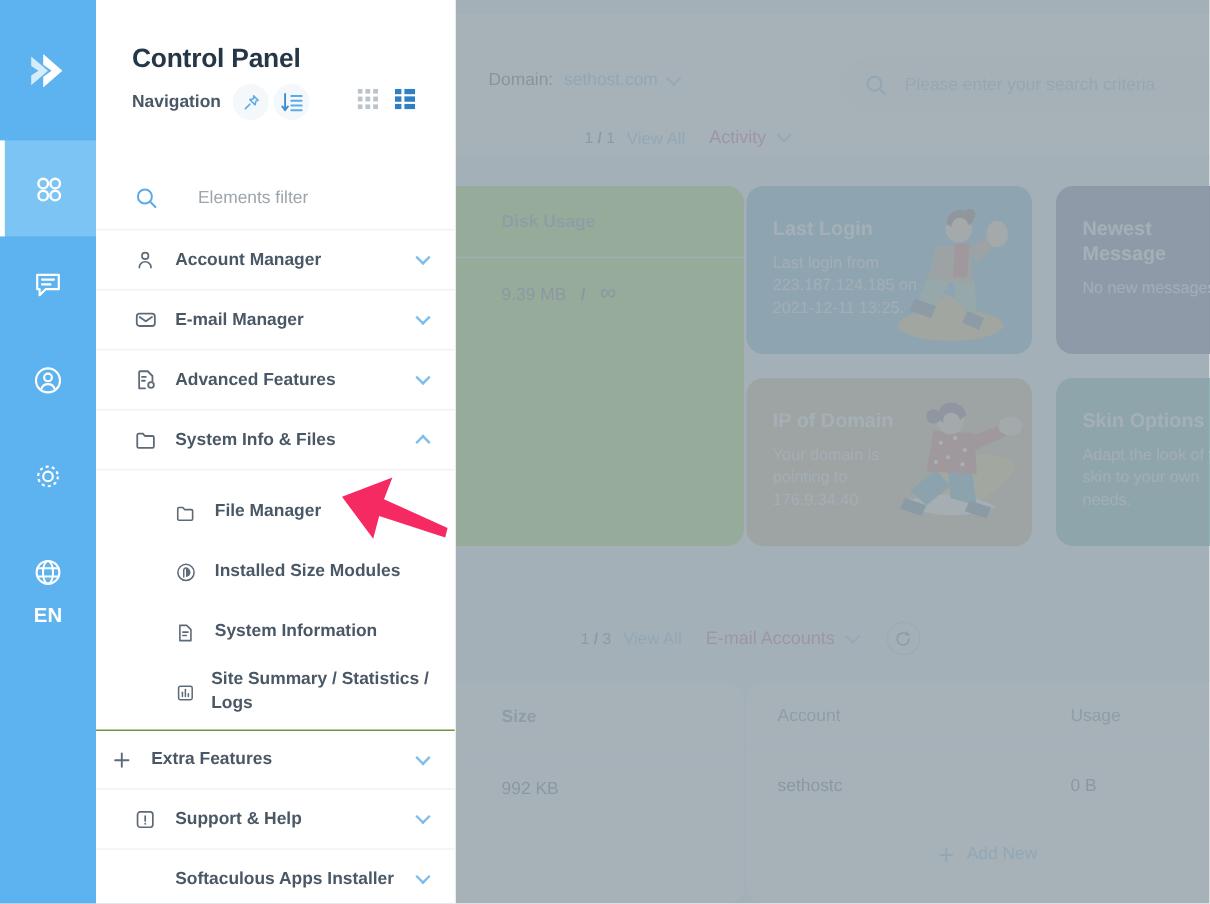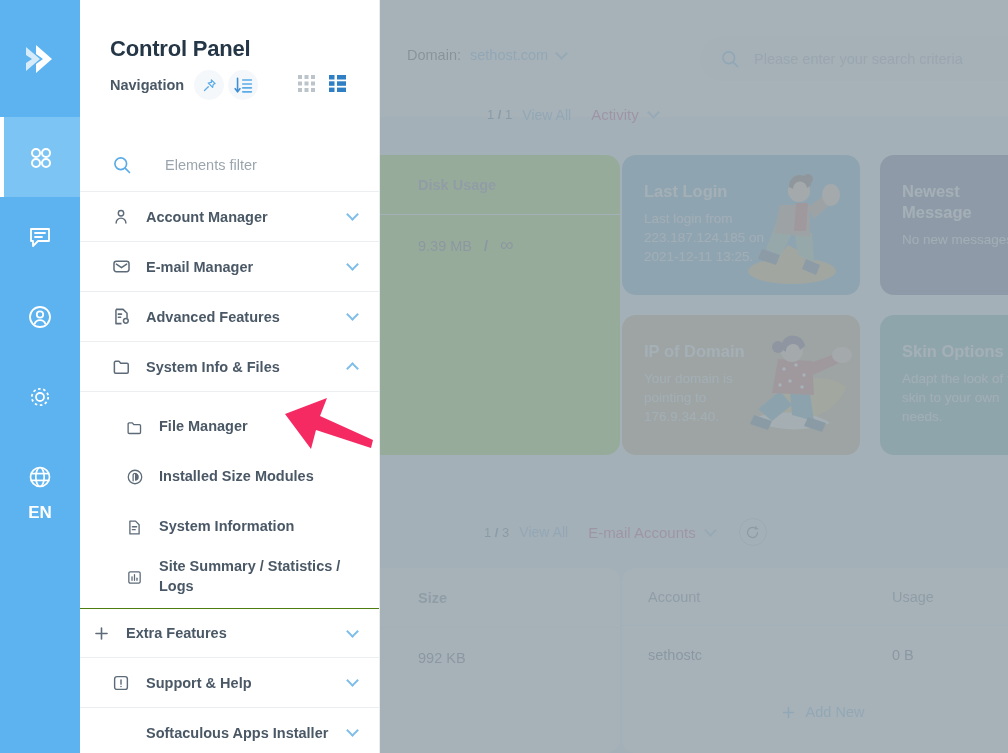--- a/index.html
+++ b/index.html
@@ -18,21 +18,21 @@
   }
   .page-dim {
     position: absolute; left: 0; top: 0; width: 1008px; height: 753px;
     background: #9aa6ae;
     opacity: 0.88;
     z-index: 40;
   }
 
   
   .topbar {
-    position: absolute; left: 80px; top: 0; right: 0; height: 117px;
+    position: absolute; left: 80px; top: 12px; right: 0; height: 117px;
     background: #ffffff;
   }
   .domain-wrap {
     position: absolute; left: 327px; top: 47px;
     display: flex; align-items: center; gap: 9px;
     font-size: 14.5px;
   }
   .domain-value { color: #5aabe8; }
   .chev { display:inline-block; width:9px; height:9px;
           border-right:2px solid #7fbdea; border-bottom:2px solid #7fbdea;
@@ -149,21 +149,21 @@
     display:flex; align-items:center; height: 50px;
     padding-left: 32px; padding-right: 22px;
     border-bottom: 1px solid #eceff2;
     color: #4a5866; font-size: 14.5px; font-weight: bold;
   }
   .nav-item .ni-ico { width: 22px; display:flex; align-items:center; justify-content:flex-start; }
   .nav-item .ni-lbl { margin-left: 12px; flex: 1; }
 
   .sub-item {
     display:flex; align-items:center; min-height: 50px;
-    padding-left: 46px; padding-right: 18px;
+    padding-left: 66px; padding-right: 18px;
     color: #4a5866; font-size: 14.5px; font-weight: bold;
   }
   .sub-item .si-ico { width: 20px; display:flex; align-items:center; }
   .sub-item .si-lbl { margin-left: 13px; line-height: 1.35; }
   .sub-wrap { padding: 10px 0 6px 0; }
 
   
   .arrow { position: absolute; left: 283px; top: 396px; z-index: 200; pointer-events:none; }
 
   .ico { display:block; }

